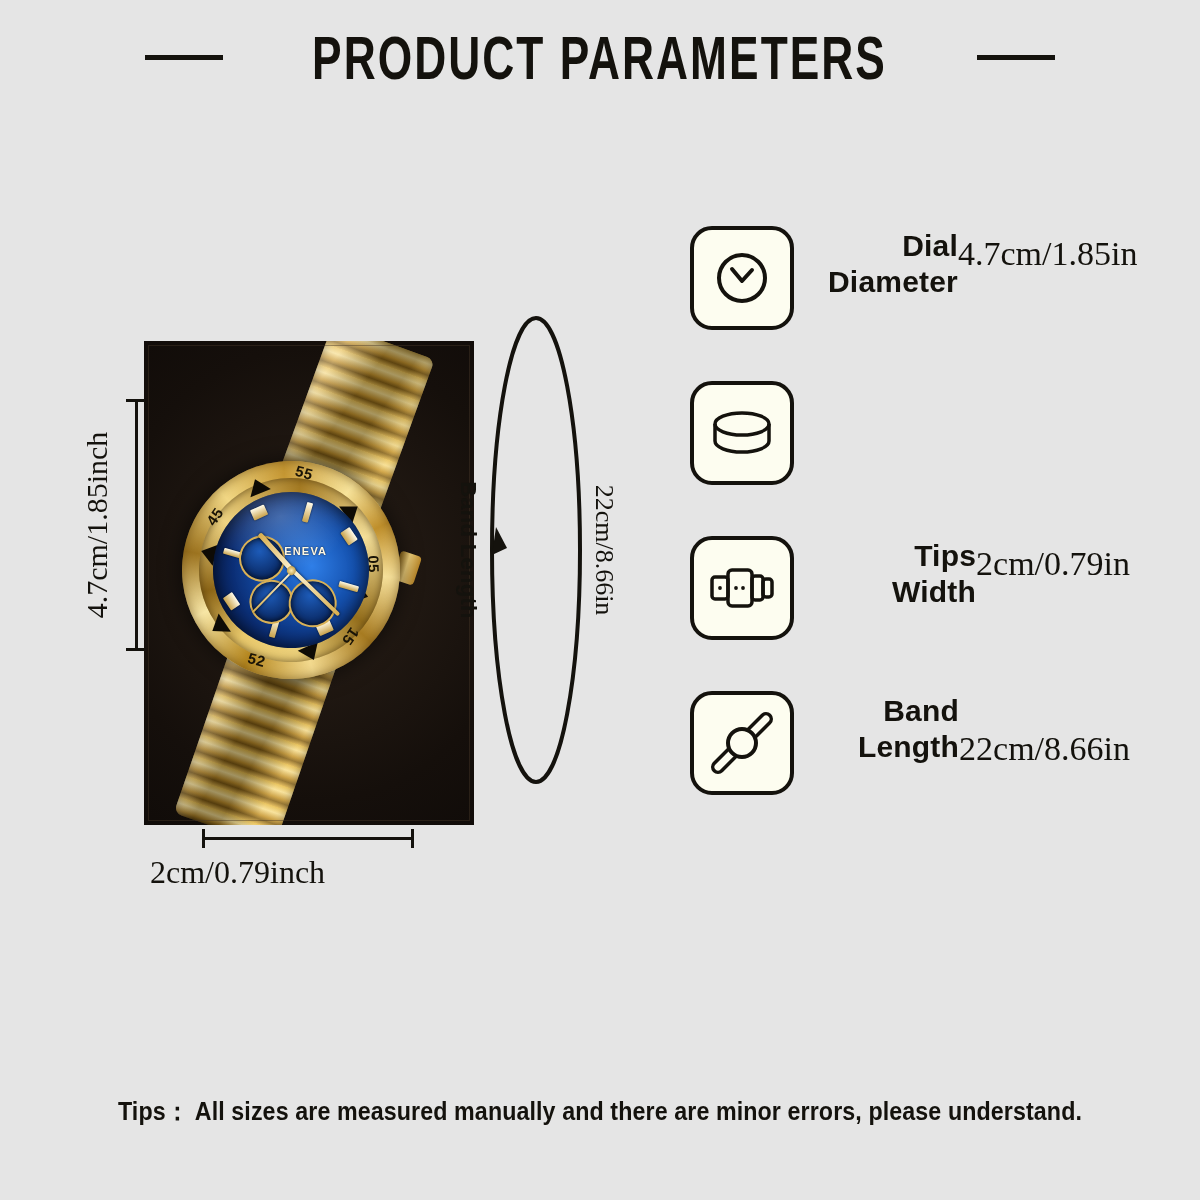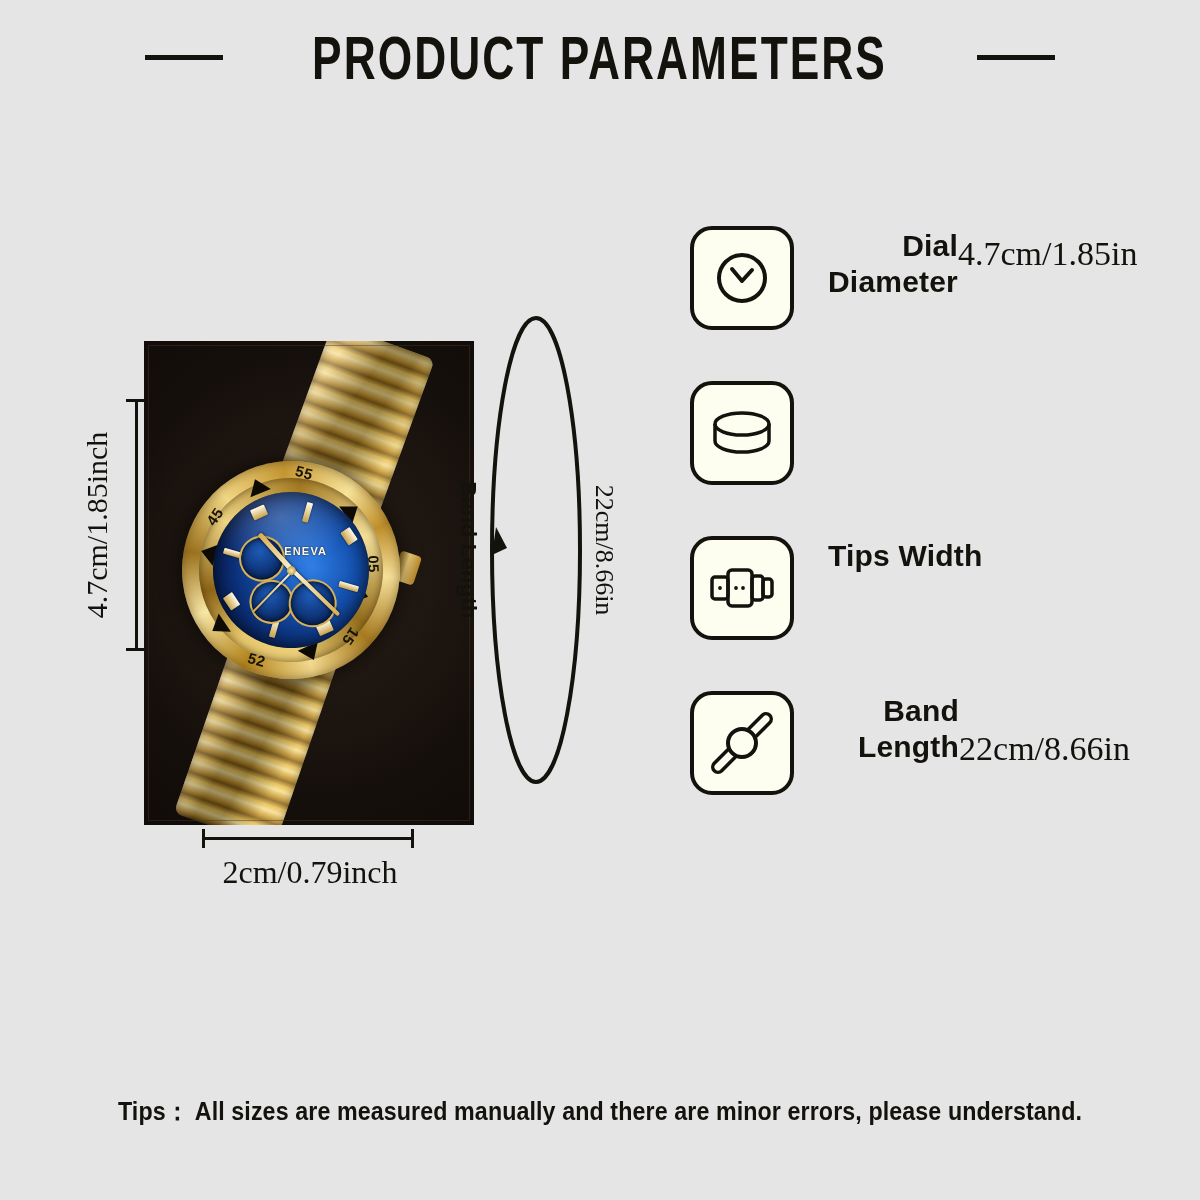--- a/index.html
+++ b/index.html
@@ -286,21 +286,21 @@
     width: 3px; height: 19px;
     background: #14120d;
   }
   .dim-h .cap.l { left: 0; }
   .dim-h .cap.r { right: 0; }
   .dim-h-label {
     position: absolute;
     left: 150px;
     top: 854px;
     width: 320px;
-    text-align: center;
+    text-align: left;
     font-family: "Liberation Serif", serif;
     font-size: 32px;
     color: #14120d;
   }
 
   
   .loop {
     position: absolute;
     left: 474px;
     top: 305px;
@@ -517,20 +517,21 @@
           <rect x="19" y="5" width="24" height="36" rx="4" fill="none" stroke="#14120d" stroke-width="3.5"></rect>
           <rect x="43" y="11" width="11" height="24" rx="3" fill="none" stroke="#14120d" stroke-width="3.5"></rect>
           <rect x="54" y="14" width="9" height="18" rx="3" fill="none" stroke="#14120d" stroke-width="3.5"></rect>
           <circle cx="11" cy="23" r="1.9" fill="#14120d"></circle>
           <circle cx="27" cy="23" r="1.9" fill="#14120d"></circle>
           <circle cx="34" cy="23" r="1.9" fill="#14120d"></circle>
         </svg>
       </div>
       <div class="spec-text">
         <div class="spec-label">Tips Width</div>
+        <div class="spec-value">2cm/0.79in</div>
       </div>
     </div>
 
     <div class="spec-row tall gap-value">
       <div class="spec-icon">
         <svg width="66" height="66" viewBox="0 0 66 66">
           <path d="M 9 57 L 26 40 M 40 26 L 57 9" stroke="#14120d" stroke-width="14" stroke-linecap="round" fill="none"></path>
           <path d="M 9 57 L 26 40 M 40 26 L 57 9" stroke="#fdfdf0" stroke-width="7" stroke-linecap="round" fill="none"></path>
           <circle cx="33" cy="33" r="14" fill="#fdfdf0" stroke="#14120d" stroke-width="4"></circle>
         </svg>

